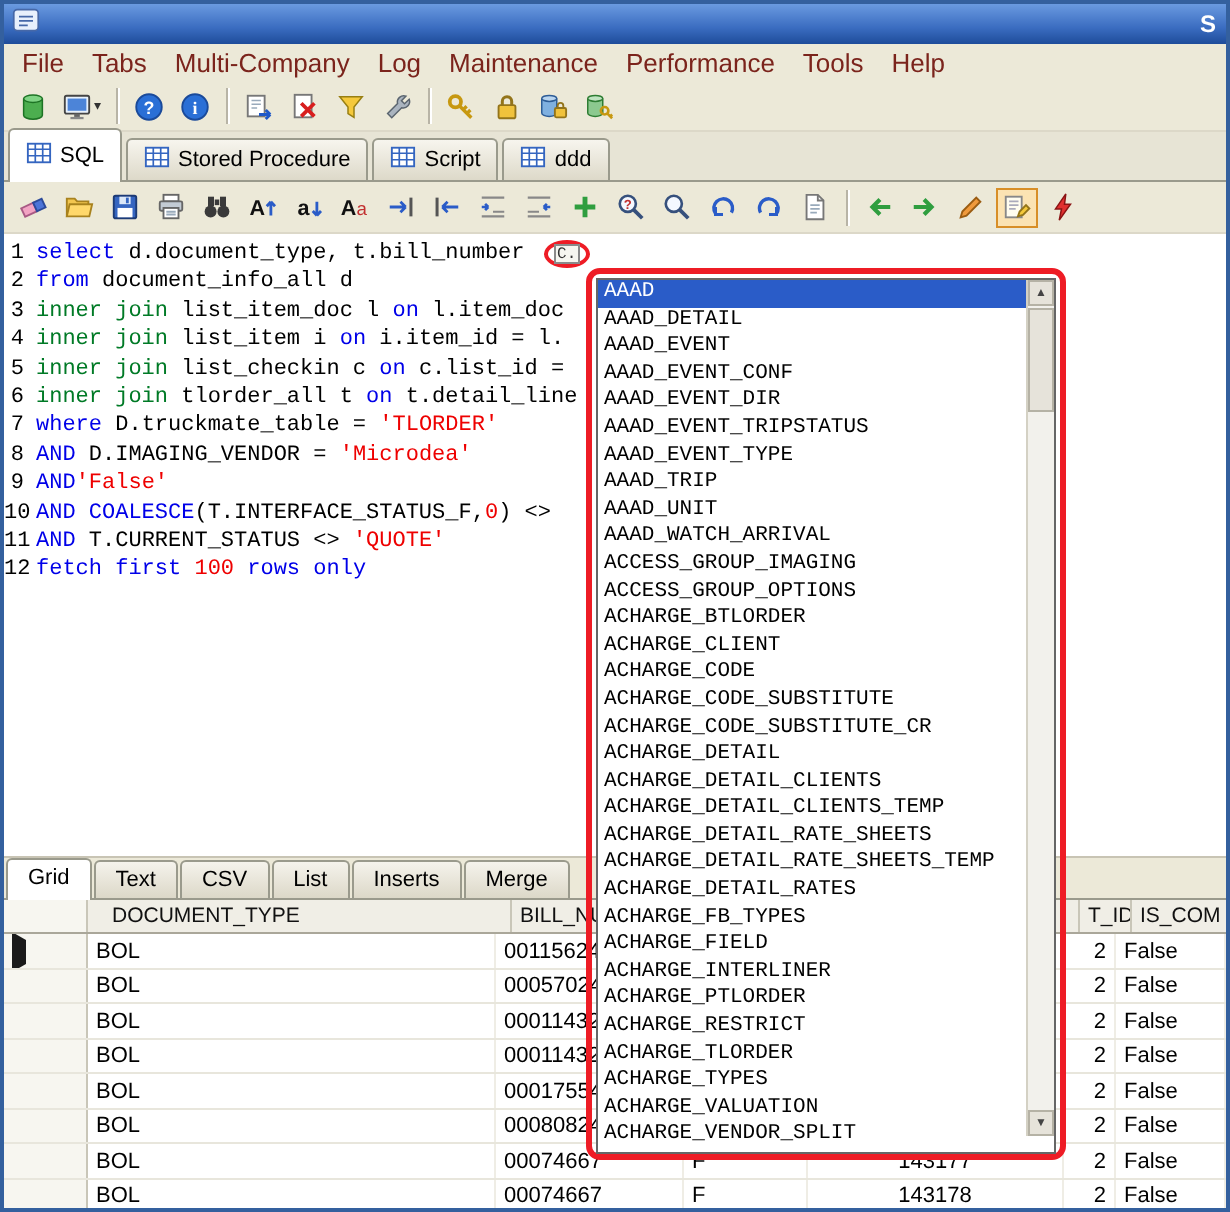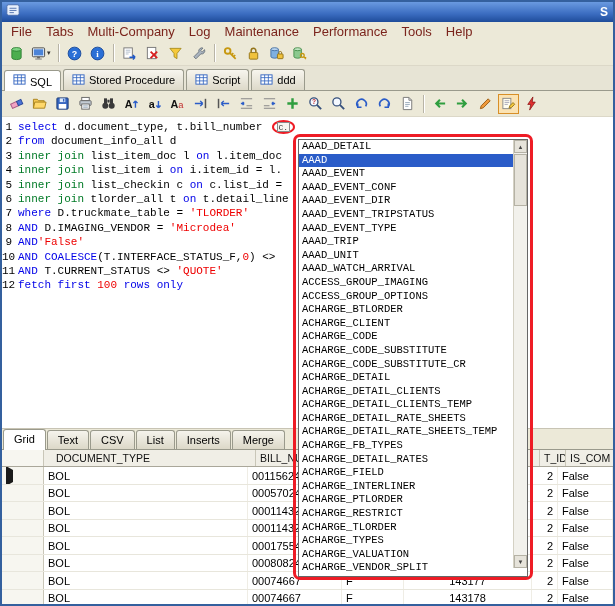--- a/index.html
+++ b/index.html
@@ -21,21 +21,21 @@
         border:1px solid transparent;padding:0 1px;margin:0 1px;}
   .tbtn.pressed{background:#fbe3b3;border:1px solid #d88f28;}
   .tsep{width:1px;height:18px;background:#b8b4a6;box-shadow:1px 0 0 #fff;margin:0 4px;flex:none;}
   .caret{font-size:7px;color:#333;margin-left:1px;}
   
   .tabstrip{height:25px;display:flex;align-items:flex-end;padding:2px 2px 0;background:#e7e4d5;
             border-bottom:1px solid #9a9a8c;}
   .tab{display:flex;align-items:center;gap:4px;padding:3px 8px;border:1px solid #9a9a8c;border-bottom:none;
        border-radius:3px 3px 0 0;background:linear-gradient(#f7f5ee,#ddd9c9);margin-right:2px;font-size:11px;
        height:21px;white-space:nowrap;}
-  .tab.active{background:#fff;height:21px;margin-bottom:-1px;z-index:2;position:relative;align-items:flex-end;}
+  .tab.active{background:#fff;height:27px;margin-bottom:-1px;z-index:2;position:relative;}
   
   .editor{height:312px;background:#fff;font-family:"Liberation Mono",monospace;font-size:11px;
           padding-top:3px;position:relative;border-bottom:1px solid #c8c4b4;overflow:hidden;}
   .code-line{display:flex;height:14.4px;line-height:14.4px;white-space:pre;}
   .lnum{width:16px;text-align:right;padding-right:6px;color:#000;flex:none;}
   .sg-k{color:#0000e8;}
   .sg-j{color:#007a26;}
   .sg-s{color:#ee0000;}
   .sg-n{color:#ee0000;}
   .sg-p{color:#000;}
@@ -460,44 +460,44 @@
         <div class="g-cell" style="width: 94px;">00074667</div>
         <div class="g-cell" style="width: 62px;">F</div>
         <div class="g-cell c4" style="width: 128px;">143178</div>
         <div class="g-cell c5" style="width: 26px;">2</div>
         <div class="g-cell" style="width: 55px;">False</div>
       </div>
     </div>
 
   <div class="popup" id="popup">
     <div class="ac-list" id="ac-list">
+        <div class="ac-item sel">AAAD</div>
         <div class="ac-item">AAAD_DETAIL</div>
-        <div class="ac-item sel">AAAD</div>
         <div class="ac-item">AAAD_EVENT</div>
         <div class="ac-item">AAAD_EVENT_CONF</div>
         <div class="ac-item">AAAD_EVENT_DIR</div>
         <div class="ac-item">AAAD_EVENT_TRIPSTATUS</div>
         <div class="ac-item">AAAD_EVENT_TYPE</div>
         <div class="ac-item">AAAD_TRIP</div>
         <div class="ac-item">AAAD_UNIT</div>
         <div class="ac-item">AAAD_WATCH_ARRIVAL</div>
         <div class="ac-item">ACCESS_GROUP_IMAGING</div>
         <div class="ac-item">ACCESS_GROUP_OPTIONS</div>
         <div class="ac-item">ACHARGE_BTLORDER</div>
         <div class="ac-item">ACHARGE_CLIENT</div>
         <div class="ac-item">ACHARGE_CODE</div>
         <div class="ac-item">ACHARGE_CODE_SUBSTITUTE</div>
         <div class="ac-item">ACHARGE_CODE_SUBSTITUTE_CR</div>
         <div class="ac-item">ACHARGE_DETAIL</div>
         <div class="ac-item">ACHARGE_DETAIL_CLIENTS</div>
         <div class="ac-item">ACHARGE_DETAIL_CLIENTS_TEMP</div>
         <div class="ac-item">ACHARGE_DETAIL_RATE_SHEETS</div>
         <div class="ac-item">ACHARGE_DETAIL_RATE_SHEETS_TEMP</div>
+        <div class="ac-item">ACHARGE_DETAIL_RATES</div>
         <div class="ac-item">ACHARGE_FB_TYPES</div>
-        <div class="ac-item">ACHARGE_DETAIL_RATES</div>
         <div class="ac-item">ACHARGE_FIELD</div>
         <div class="ac-item">ACHARGE_INTERLINER</div>
         <div class="ac-item">ACHARGE_PTLORDER</div>
         <div class="ac-item">ACHARGE_RESTRICT</div>
         <div class="ac-item">ACHARGE_TLORDER</div>
         <div class="ac-item">ACHARGE_TYPES</div>
         <div class="ac-item">ACHARGE_VALUATION</div>
         <div class="ac-item">ACHARGE_VENDOR_SPLIT</div>
       </div>
     <div class="sb" style="top:3px;right:3px;bottom:9px;">

